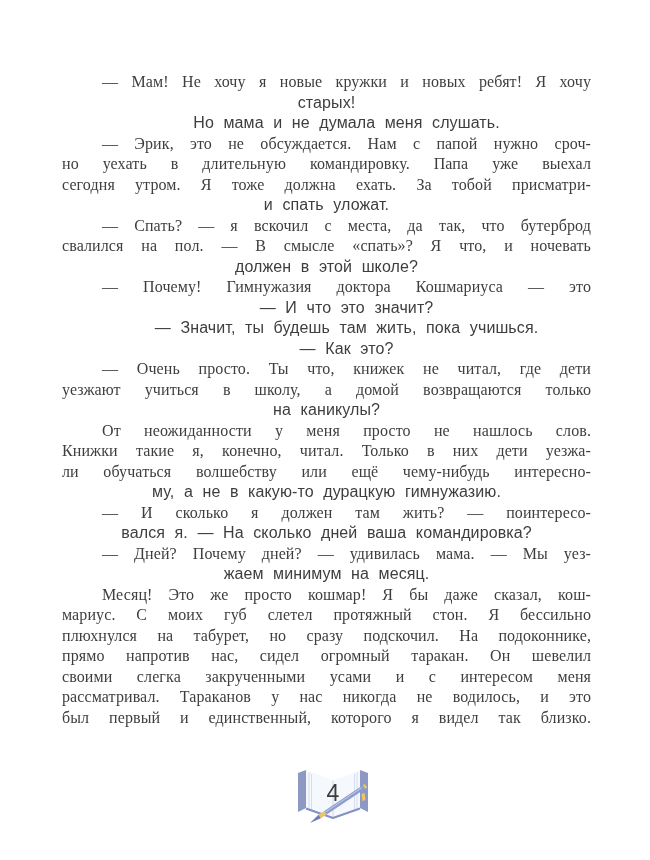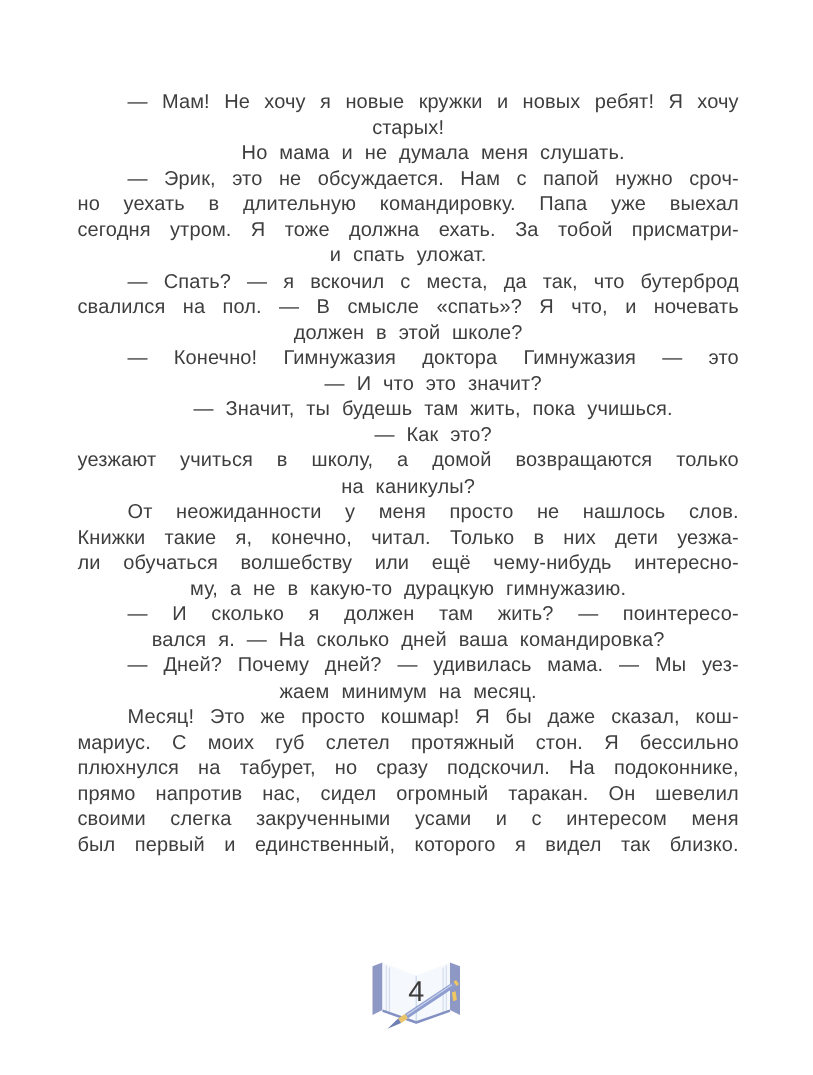--- a/index.html
+++ b/index.html
@@ -23,20 +23,21 @@
   .line {
     height: 20.5px;
     overflow: hidden;
     word-spacing: 5px;
     text-align: center;
   }
   .line.j {
     text-align: justify;
     text-align-last: justify;
     word-spacing: normal;
+    font-family: Liberation Serif, serif;
   }
   .line.i { padding-left: 40px; }
   .footer-book {
     position: absolute;
     left: 294px; top: 769px;
     width: 78px; height: 60px;
   }
   .page-num {
     position: absolute;
     left: 294px; top: 780px;
@@ -53,39 +54,41 @@
     <div class="line i j">— Мам! Не хочу я новые кружки и новых ребят! Я хочу</div>
     <div class="line">старых!</div>
     <div class="line i">Но мама и не думала меня слушать.</div>
     <div class="line i j">— Эрик, это не обсуждается. Нам с папой нужно сроч-</div>
     <div class="line j">но уехать в длительную командировку. Папа уже выехал</div>
     <div class="line j">сегодня утром. Я тоже должна ехать. За тобой присматри-</div>
     <div class="line">и спать уложат.</div>
     <div class="line i j">— Спать? — я вскочил с места, да так, что бутерброд</div>
     <div class="line j">свалился на пол. — В смысле «спать»? Я что, и ночевать</div>
     <div class="line">должен в этой школе?</div>
-    <div class="line i j">— Конечно! Гимнужазия доктора Гимнужазия — это</div>
+    <div class="line i j">— Почему! Гимнужазия доктора Кошмариуса — это</div>
     <div class="line i">— И что это значит?</div>
     <div class="line i">— Значит, ты будешь там жить, пока учишься.</div>
     <div class="line i">— Как это?</div>
+    <div class="line i j">— Очень просто. Ты что, книжек не читал, где дети</div>
     <div class="line j">уезжают учиться в школу, а домой возвращаются только</div>
     <div class="line">на каникулы?</div>
     <div class="line i j">От неожиданности у меня просто не нашлось слов.</div>
     <div class="line j">Книжки такие я, конечно, читал. Только в них дети уезжа-</div>
     <div class="line j">ли обучаться волшебству или ещё чему-нибудь интересно-</div>
     <div class="line">му, а не в какую-то дурацкую гимнужазию.</div>
     <div class="line i j">— И сколько я должен там жить? — поинтересо-</div>
     <div class="line">вался я. — На сколько дней ваша командировка?</div>
     <div class="line i j">— Дней? Почему дней? — удивилась мама. — Мы уез-</div>
     <div class="line">жаем минимум на месяц.</div>
     <div class="line i j">Месяц! Это же просто кошмар! Я бы даже сказал, кош-</div>
     <div class="line j">мариус. С моих губ слетел протяжный стон. Я бессильно</div>
     <div class="line j">плюхнулся на табурет, но сразу подскочил. На подоконнике,</div>
     <div class="line j">прямо напротив нас, сидел огромный таракан. Он шевелил</div>
     <div class="line j">своими слегка закрученными усами и с интересом меня</div>
+    <div class="line j">рассматривал. Тараканов у нас никогда не водилось, и это</div>
     <div class="line j">был первый и единственный, которого я видел так близко.</div>
   </div>
 
 <svg class="footer-book" viewBox="0 0 78 60">
 
   <polygon points="4,4 12,1 12,39 4,43" stroke-width="0.8" fill="#8d98c5"></polygon>
 
   <polygon points="74,4 66,1 66,39 74,43" stroke-width="0.8" fill="#8d98c5"></polygon>
 
   <polygon points="12,1 39,11.5 39,48.5 12,39" stroke-width="0.7" fill="#f5f8fc"></polygon>

